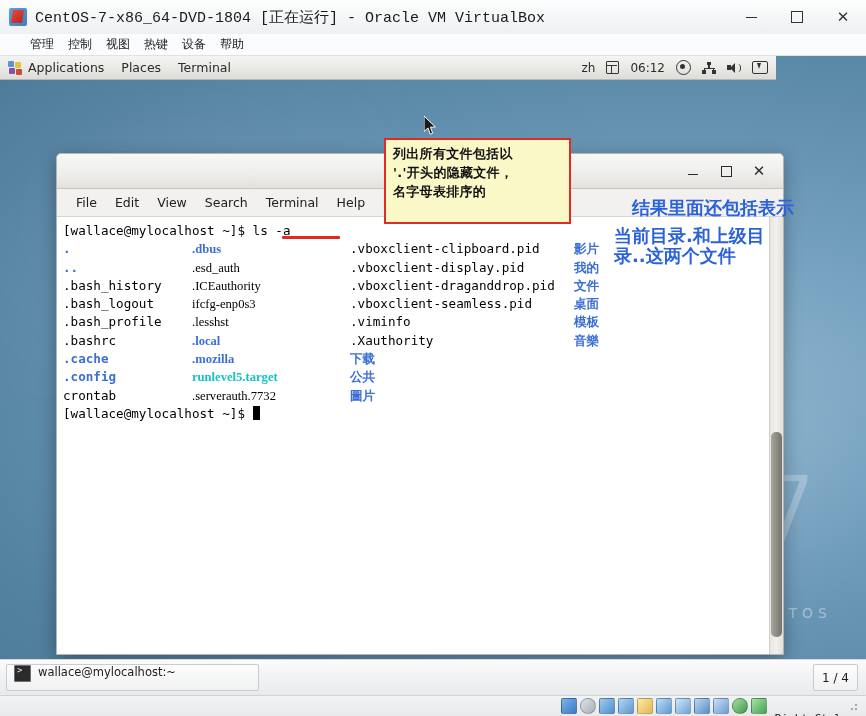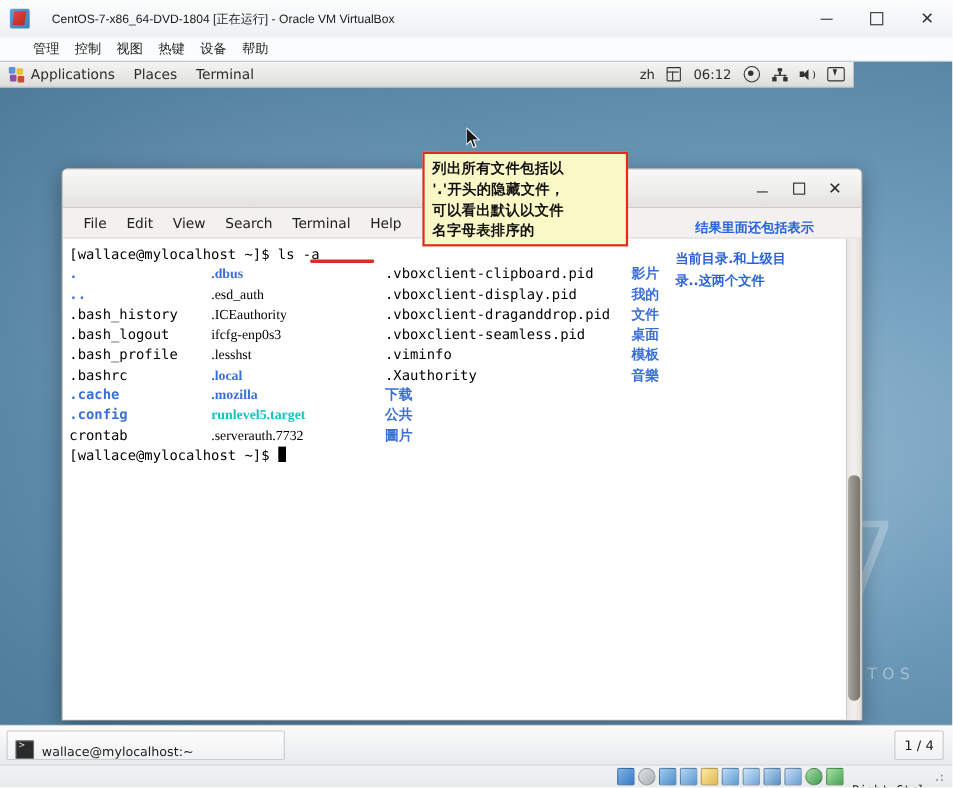--- a/index.html
+++ b/index.html
@@ -24,23 +24,22 @@
     background:linear-gradient(135deg,#5c9fd6 0%,#3f7fb5 100%);
     border-radius:2px;
   }
   .host-icon::after{
     content:"";position:absolute;left:3px;top:2px;width:11px;height:13px;
     background:linear-gradient(135deg,#e8453c 0%,#b52a22 100%);
     border-radius:1px;
     transform:skewX(-8deg);
   }
   .host-title{
-    font-size:11px;color:#1b1b1b;white-space:nowrap;
-    font-family:Liberation Sans, sans-serif;
-    margin-left:12px;
+    font-size:15px;color:#1b1b1b;white-space:nowrap;
+    font-family:Liberation Mono, monospace;
   }
   .host-btns{margin-left:auto;display:flex;height:34px;}
   .host-btn{
     width:46px;height:34px;display:flex;align-items:center;justify-content:center;
     color:#333;font-size:13px;
   }
   .hb-min{width:11px;height:1px;background:#333;display:block;}
   .hb-max{width:10px;height:10px;border:1px solid #333;display:block;}
   .hb-close{font-size:15px;line-height:15px;font-family:"DejaVu Sans",sans-serif;}
 
@@ -231,21 +230,21 @@
     box-sizing:border-box;padding:4px 7px;
     z-index:40;
   }
   .tip-text{
     font-size:13px;line-height:19px;color:#111;font-weight:bold;
     font-family:"DejaVu Sans","Liberation Sans",sans-serif;
     letter-spacing:.3px;
   }
   .anno-blue{
     position:absolute;color:#2b62d9;font-weight:bold;z-index:39;
-    font-size:12px;line-height:19px;
+    font-size:18px;line-height:19px;
     font-family:"DejaVu Sans","Liberation Sans",sans-serif;
     white-space:nowrap;
   }
   .anno-1{left:632px;top:142px;}
   .anno-2{left:614px;top:170px;}
   .anno-3{left:614px;top:190px;}
 
   
   .mouse{
     position:absolute;left:424px;top:60px;width:13px;height:20px;z-index:60;
@@ -253,21 +252,21 @@
   }
 
   
   .vb-taskbar{
     position:absolute;left:0;top:659px;width:866px;height:36px;
     background:linear-gradient(180deg,#fbfbfb 0%,#f1f2f3 50%,#e8eaec 100%);
     border-top:1px solid #d6d9dc;
     display:flex;align-items:center;box-sizing:border-box;padding:0 6px;
   }
   .tb-task{
-    display:flex;align-items:flex-end;gap:7px;
+    display:flex;align-items:flex-start;gap:7px;
     width:253px;height:27px;box-sizing:border-box;
     padding:0 7px;
     background:linear-gradient(180deg,#fdfdfd 0%,#f0f1f2 100%);
     border:1px solid #c9ccd0;border-radius:2px;
   }
   .tb-term-icon{
     width:15px;height:15px;background:#2b2b2b;border:1px solid #6f6f6f;border-radius:1px;
     position:relative;flex:none;
   }
   .tb-term-icon::after{
@@ -420,21 +419,20 @@
           <div class="term-thumb"></div>
         </div>
       </div>
     </div>
 
     <div class="red-underline"></div>
 
     <div class="tip-box">
       <div class="tip-text">列出所有文件包括以</div>
       <div class="tip-text">'.'开头的隐藏文件，</div>
-      <div class="tip-text">可以看出默认以文件</div>
       <div class="tip-text">名字母表排序的</div>
     </div>
 
     <div class="anno-blue anno-1">结果里面还包括表示</div>
     <div class="anno-blue anno-2">当前目录.和上级目</div>
     <div class="anno-blue anno-3">录..这两个文件</div>
 
     <svg class="mouse" viewBox="0 0 13 20">
       <polygon points="0,0 0,15.5 3.9,12 6.3,18.2 8.7,17.2 6.4,11.2 11.4,11" fill="#1b1b1b" stroke="#ffffff" stroke-width="1"></polygon>
     </svg>

